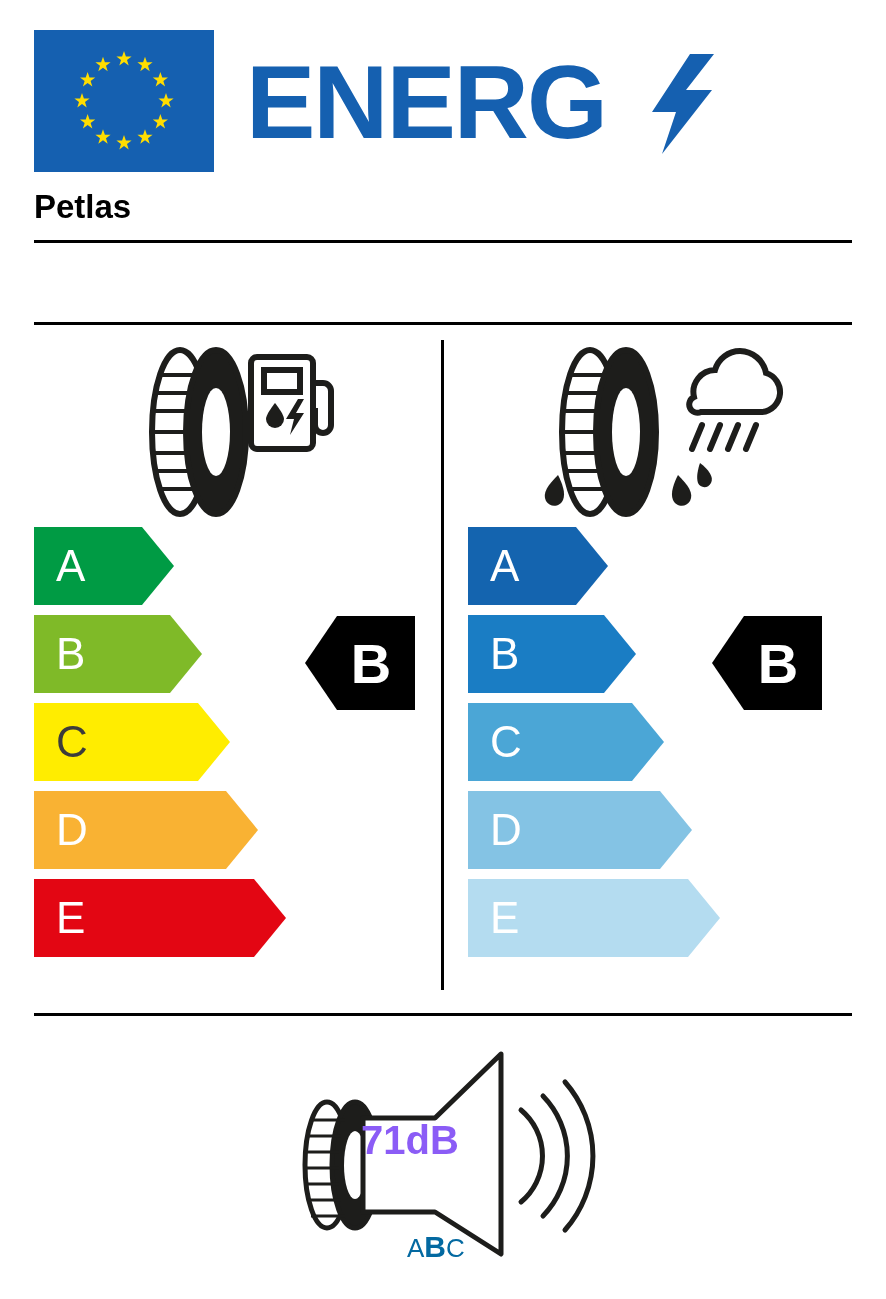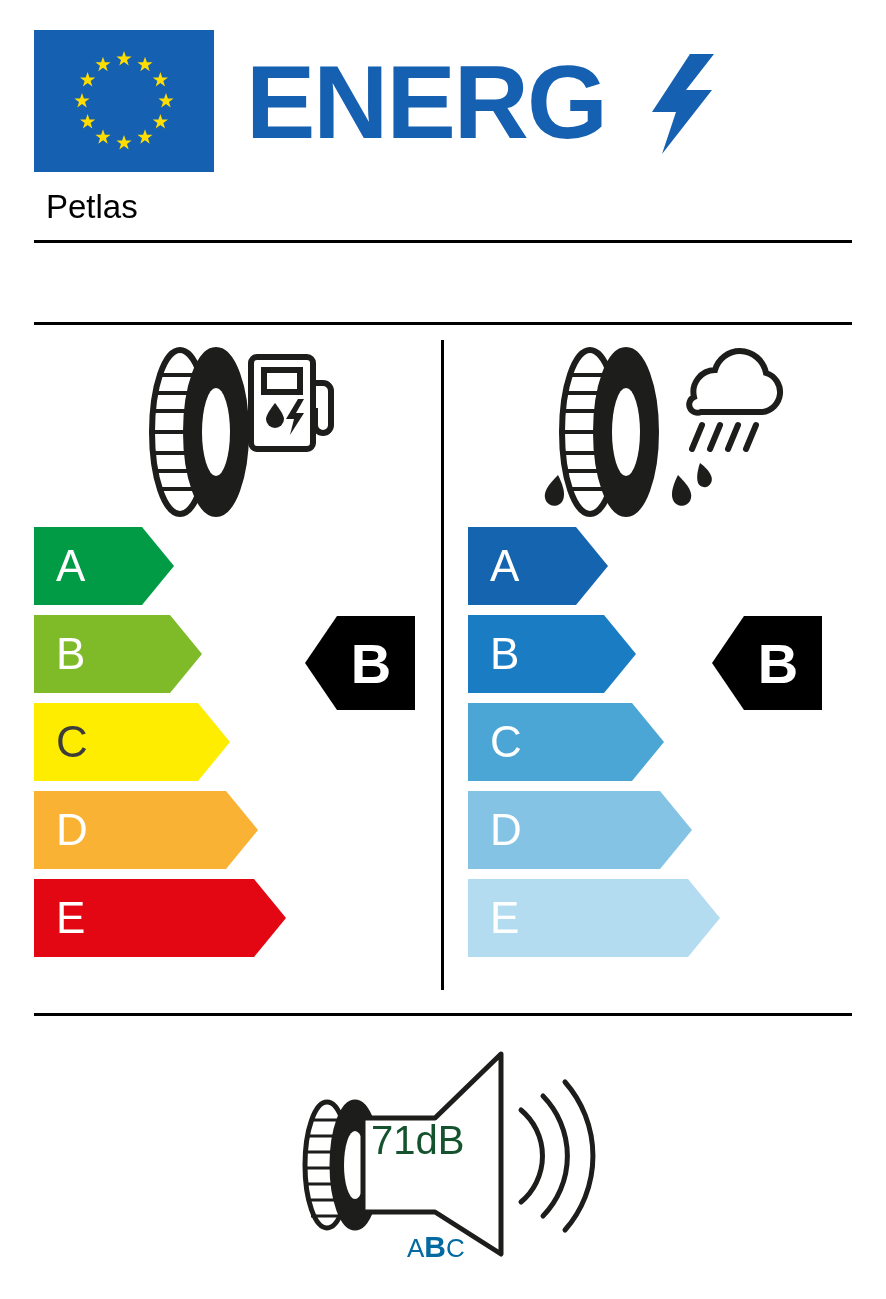--- a/index.html
+++ b/index.html
@@ -62,23 +62,22 @@
     width: 72px;
     height: 100px;
   }
 
   
   .brand-name {
     position: absolute;
     left: 34px;
     top: 188px;
     font-size: 33px;
-    font-weight: normal;
+    font-weight: bold;
     color: #000;
-    margin-left: 12px;
   }
   .rule {
     position: absolute;
     background: #000;
     height: 3px;
   }
   .rule-brand {
     left: 34px;
     top: 240px;
     width: 818px;
@@ -174,25 +173,26 @@
   
   .noise-block {
     position: absolute;
     left: 285px;
     top: 1040px;
     width: 320px;
     height: 230px;
   }
   .noise-db {
     position: absolute;
-    left: 86px;
+    left: 76px;
     top: 78px;
     font-size: 40px;
-    color: #14532d;
+    color: #8b5cf6;
     letter-spacing: 0px;
+    font-weight: bold;
   }
   .noise-classes {
     position: absolute;
     left: 122px;
     top: 190px;
     font-size: 26px;
     color: #0369a1;
   }
   .noise-classes .sel {
     font-size: 30px;

